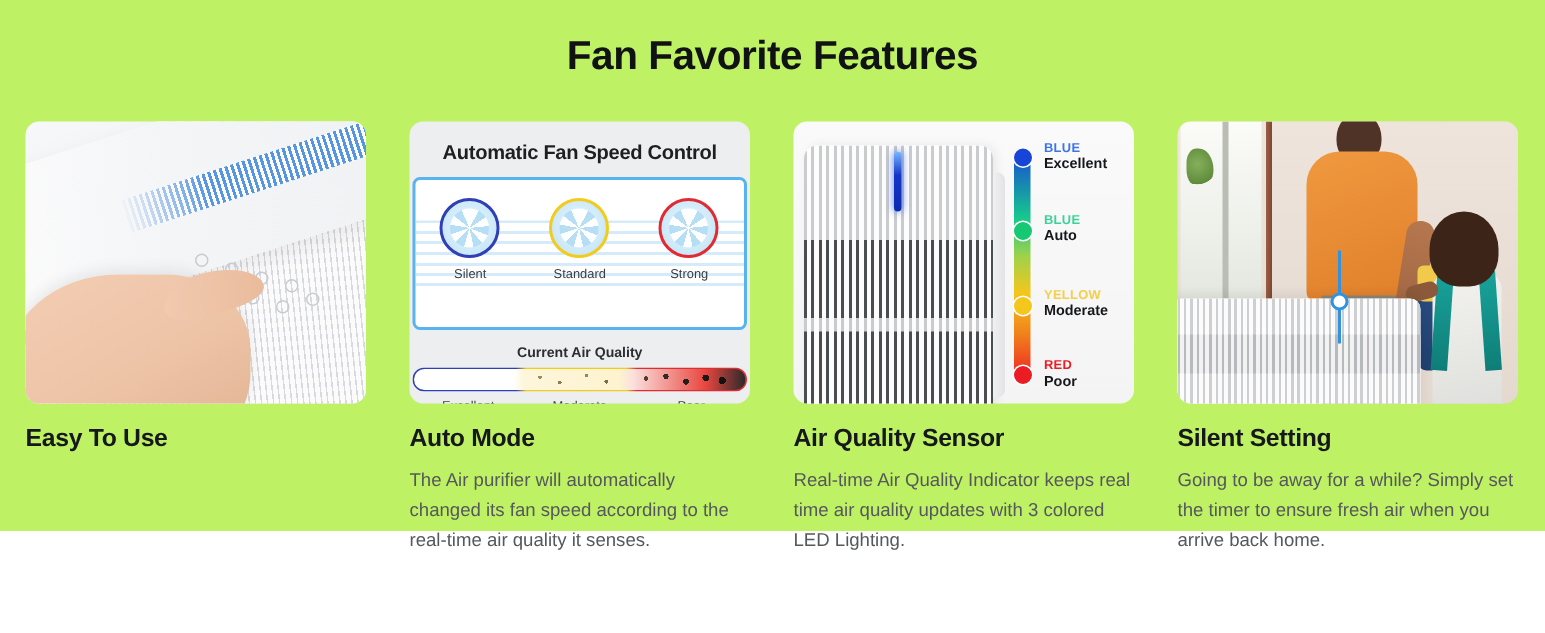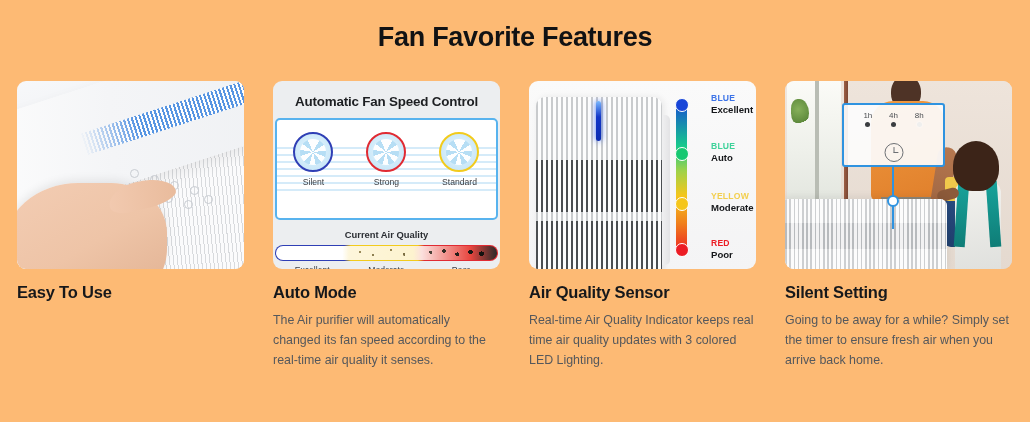--- a/index.html
+++ b/index.html
@@ -2,21 +2,21 @@
 <html><head>
 <meta charset="utf-8">
 <style>
   * { box-sizing: border-box; margin: 0; padding: 0; }
   html, body {
     width: 1030px; height: 422px;
     background: #ffffff;
     font-family: "Liberation Sans", sans-serif;
     overflow: hidden;
   }
-  .page { position: relative; width: 1030px; height: 422px; background:#fdba74; }
+  .page { position: relative; width: 1030px; height: 354px; background:#bef264; }
 
   .page-title {
     position: absolute; left: 0; top: 22px; width: 1030px;
     text-align: center;
     font-size: 27px; font-weight: bold; color: #111214;
     letter-spacing: -0.3px;
   }
 
   .cards {
     position: absolute; left: 17px; top: 81px; width: 996px; height: 300px;
@@ -194,21 +194,21 @@
   }
   .legend .dot {
     position:absolute; left:50%; transform: translate(-50%,-50%);
     width: 14px; height: 14px; border-radius:50%;
     border: 1.5px solid #fff;
   }
   .legend .dot.blue   { top: 4%;   background:#1745d8; }
   .legend .dot.green  { top: 35%;  background:#16c871; }
   .legend .dot.yellow { top: 67%;  background:#f5c61b; }
   .legend .dot.red    { top: 97%;  background:#ec1c24; }
-  .legend .texts { flex:1; position:relative; padding-left: 7px; margin-left: 15px; }
+  .legend .texts { flex:1; position:relative; padding-left: 7px; }
   .legend .txt { position:absolute; left:9px; }
   .legend .txt .c { font-size: 8.6px; font-weight:bold; letter-spacing:.2px; }
   .legend .txt .n { font-size: 9.6px; font-weight:bold; color:#15171a; margin-top:1px; }
   .legend .txt.blue   { top: -4%; } .legend .txt.blue .c   { color:#3d74e8; }
   .legend .txt.green  { top: 27%; } .legend .txt.green .c  { color:#3ed29a; }
   .legend .txt.yellow { top: 59%; } .legend .txt.yellow .c { color:#f3cf4e; }
   .legend .txt.red    { top: 89%; } .legend .txt.red .c    { color:#ec1c24; }
 
   
   .c4 { background: linear-gradient(170deg,#efe7e0 0%,#e7ddd4 50%,#ded3c9 100%); }
@@ -360,26 +360,26 @@
         <div class="c2-title">Automatic Fan Speed Control</div>
 
         <div class="fanbox">
           <div class="airflow"></div>
           <div class="fanrow">
             <div class="fanitem">
               <div class="fan silent"></div>
               <div class="fanlabel">Silent</div>
             </div>
             <div class="fanitem">
+              <div class="fan standard"></div>
+              <div class="fanlabel">Standard</div>
+            </div>
+            <div class="fanitem">
               <div class="fan strong"></div>
               <div class="fanlabel">Strong</div>
-            </div>
-            <div class="fanitem">
-              <div class="fan standard"></div>
-              <div class="fanlabel">Standard</div>
             </div>
           </div>
         </div>
 
         <div class="caq-title">Current Air Quality</div>
         <div class="caqbar">
           <div class="dust"></div>
         </div>
         <div class="caqlabels">
           <span>Excellent</span>
@@ -454,32 +454,19 @@
         <div class="girl-arm"></div>
 
         <div class="purifier">
           <div class="sl"></div>
           <div class="band"></div>
         </div>
 
         <div class="leader"></div>
         <div class="leaderdot"></div>
 
-        <div class="callout">
-          <div class="hrs">
-            <span>1h</span>
-            <span>4h</span>
-            <span>8h</span>
-          </div>
-          <div class="dots">
-            <i></i>
-            <i></i>
-            <i class="off"></i>
-          </div>
-          <div class="clock"></div>
-        </div>
       </div>
       <div class="card-heading">Silent Setting</div>
       <div class="card-body">Going to be away for a while? Simply set the timer to ensure fresh air when you arrive back home.</div>
     </div>
 
   </div>
 </div>
 
 </body></html>

